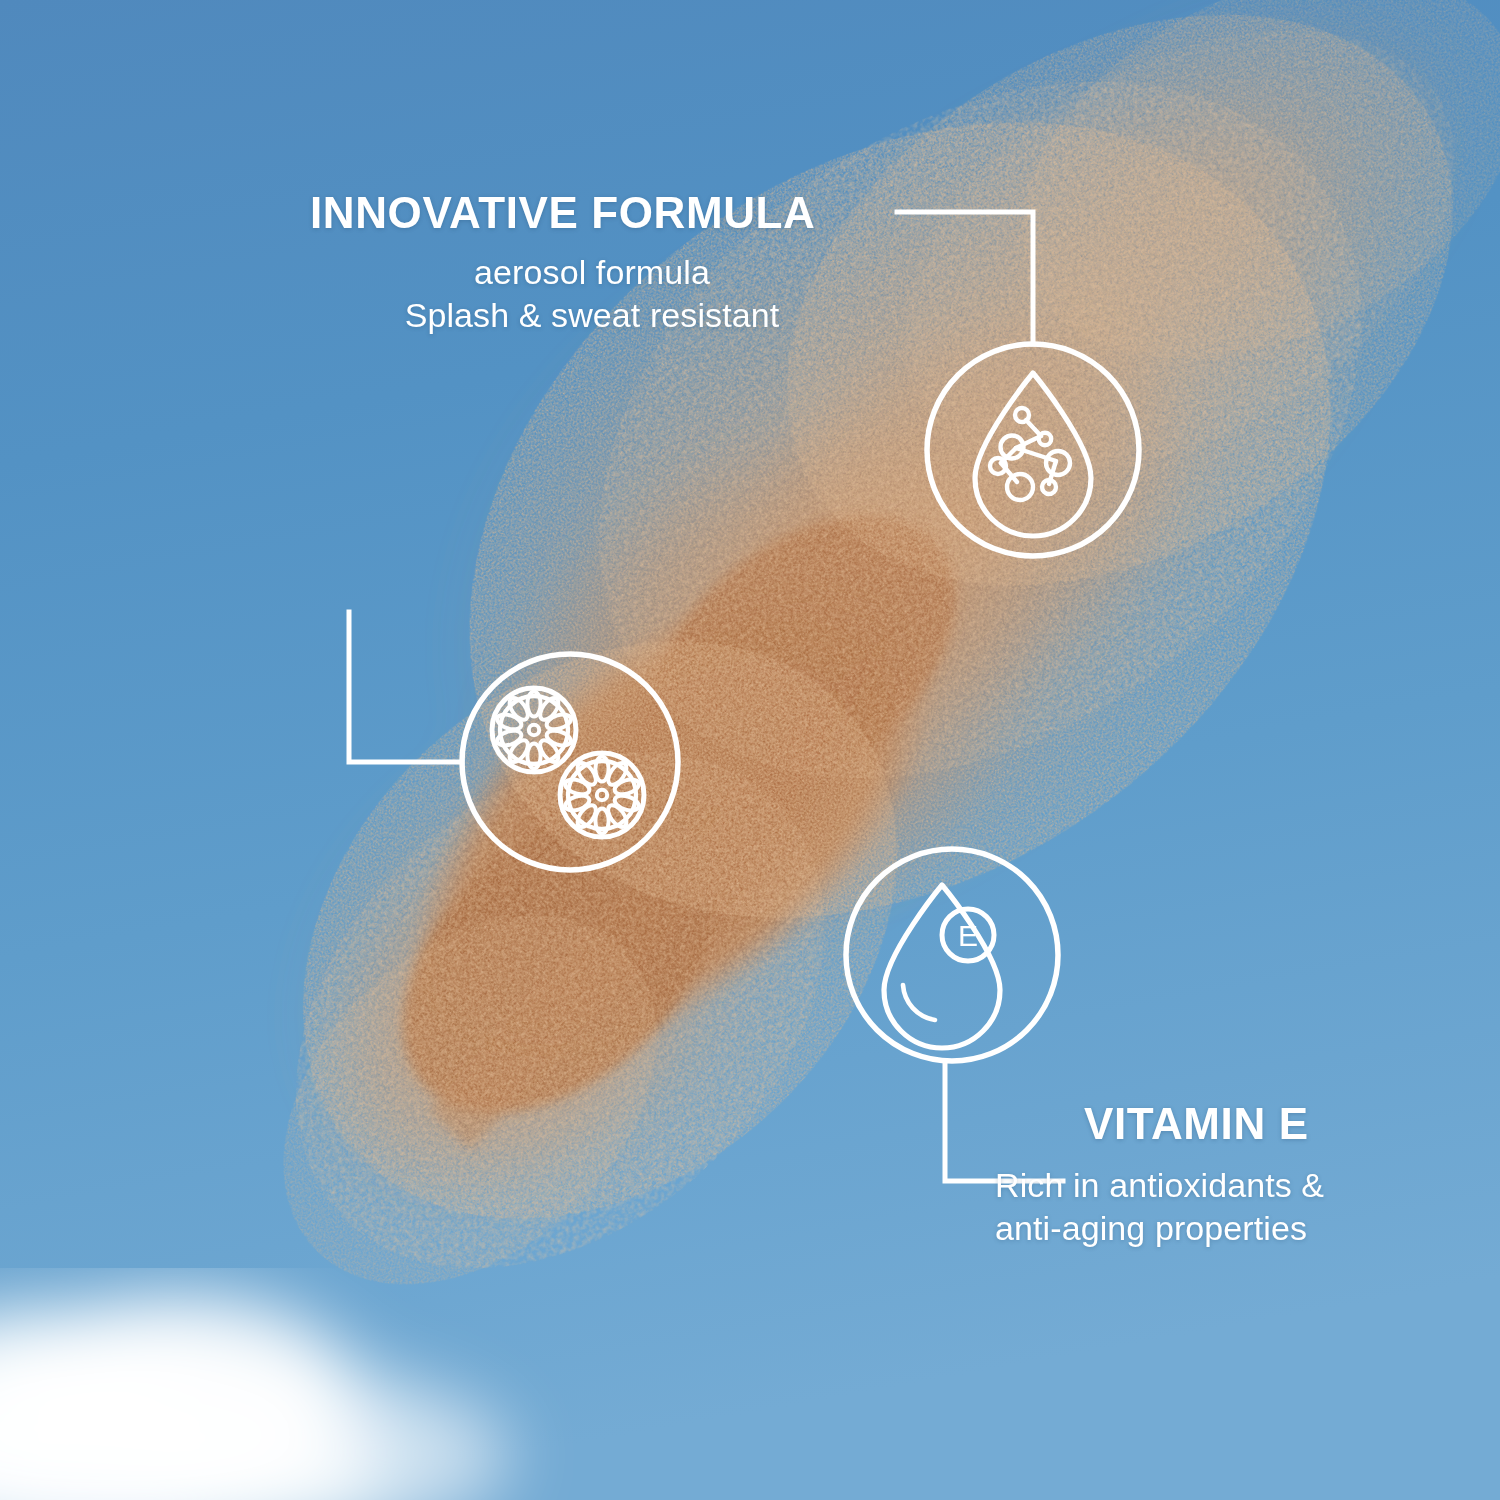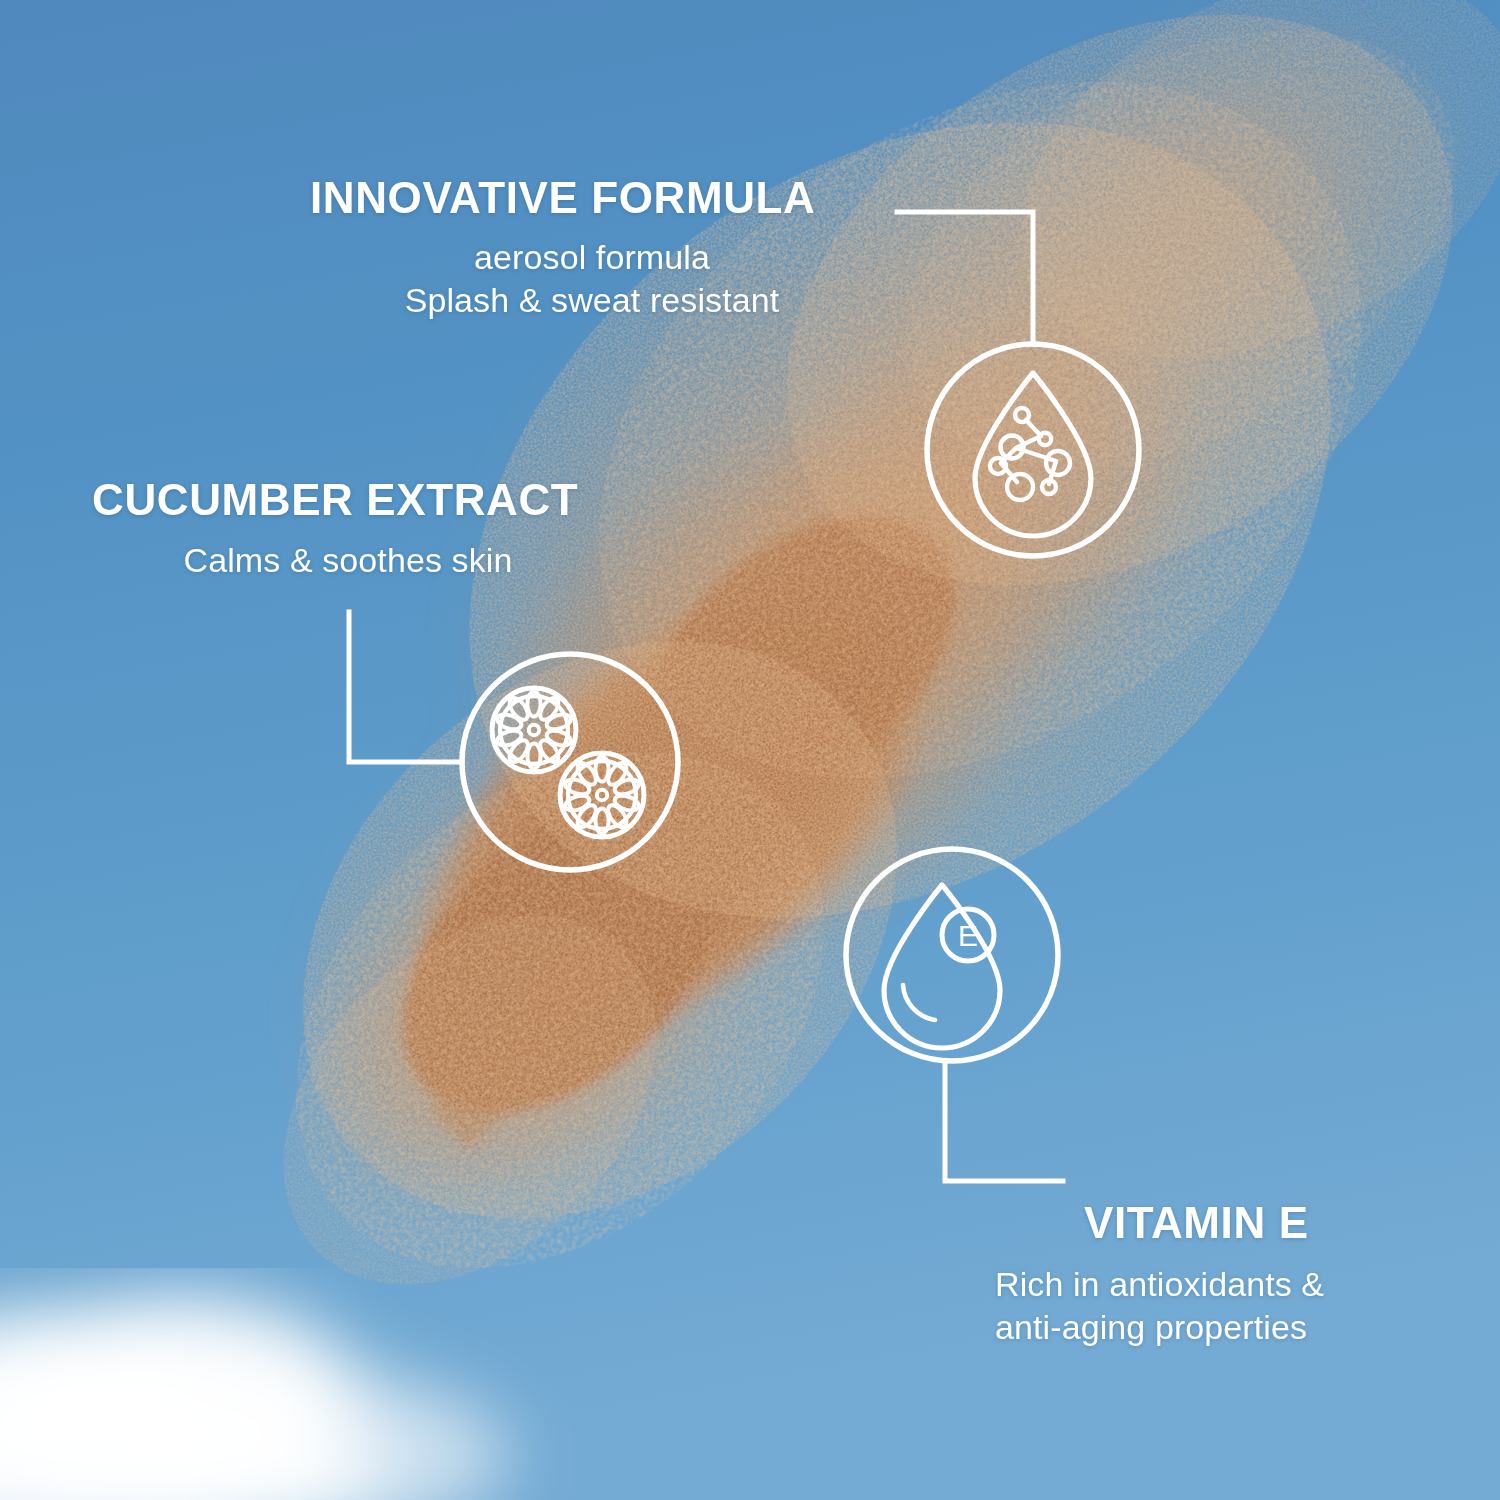--- a/index.html
+++ b/index.html
@@ -18,27 +18,27 @@
     font-size:44px;font-weight:700;letter-spacing:0.6px;
     line-height:1.04;white-space:nowrap;
     text-shadow:0 1px 4px rgba(30,70,105,.30);
   }
   .sub{
     font-size:34px;font-weight:400;line-height:1.26;
     letter-spacing:.1px;
     text-shadow:0 1px 4px rgba(30,70,105,.28);
   }
   
-  #blk-formula{left:310px;top:175px;text-align:left;}
+  #blk-formula{left:310px;top:190px;text-align:left;}
   #blk-formula .sub{margin-top:15px;text-align:center;width:588px;margin-left:-12px;}
 
   #blk-cucumber{left:92px;top:477px;text-align:left;}
   #blk-cucumber .sub{margin-top:16px;text-align:center;width:520px;margin-left:-4px;}
 
-  #blk-vitamin{left:1084px;top:1200px;text-align:left;}
+  #blk-vitamin{left:1084px;top:1101px;text-align:left;}
   #blk-vitamin .sub{margin-top:17px;text-align:left;width:432px;margin-left:-89px;}
 </style>
 </head>
 <body>
 
 <div id="stage">
 
   <svg id="bgsvg" viewBox="0 0 1500 1500">
     <defs>
       <linearGradient id="sky" x1="0" y1="0" x2="0.18" y2="1">
@@ -252,26 +252,20 @@
   </svg>
 
   <div class="txtblock" id="blk-formula">
     <div class="ttl">INNOVATIVE FORMULA</div>
     <div class="sub">
       <div>aerosol formula</div>
       <div>Splash &amp; sweat resistant</div>
     </div>
   </div>
 
-  <div class="txtblock" id="blk-cucumber">
-    <div class="ttl">CUCUMBER EXTRACT</div>
-    <div class="sub">
-      <div>Calms &amp; soothes skin</div>
-    </div>
-  </div>
 
   <div class="txtblock" id="blk-vitamin">
     <div class="ttl">VITAMIN E</div>
     <div class="sub">
       <div>Rich in antioxidants &amp;</div>
       <div>anti-aging properties</div>
     </div>
   </div>
 
 </div>

